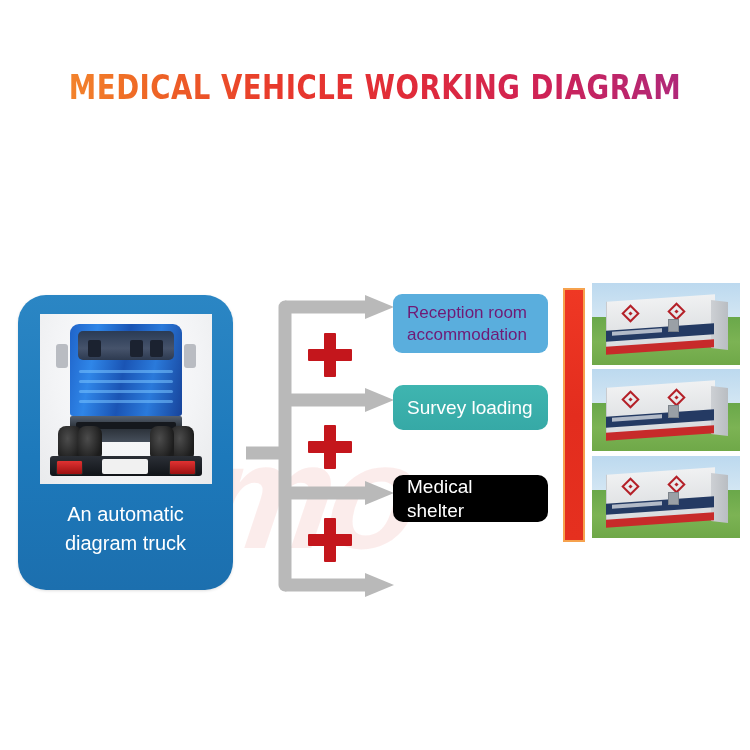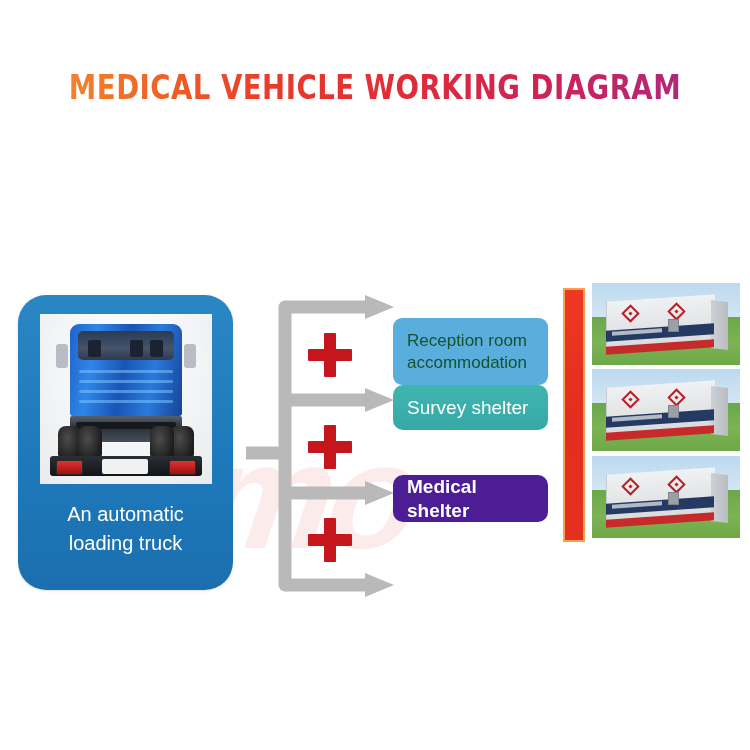--- a/index.html
+++ b/index.html
@@ -119,33 +119,32 @@
   .plus::after{left:0;top:16px;width:44px;height:12px;}
 
   
   .opt{
     position:absolute;border-radius:10px;
     display:flex;align-items:center;
     box-sizing:border-box;padding:0 14px;
     line-height:1.25;
   }
   .opt-reception{
-    left:393px;top:294px;width:155px;height:67px;
-    background:#5aaedd;color:#14532d;font-size:17px;
+    left:393px;top:294px;width:155px;height:59px;
+    background:#5aaedd;color:#701a75;font-size:17px;
     border-radius:9px;
-    margin-top:24px;
   }
   .opt-survey{
     left:393px;top:385px;width:155px;height:45px;
     background:linear-gradient(180deg,#3fb5b0 0%,#36a9a6 100%);
     color:#ffffff;font-size:19px;
   }
   .opt-medical{
     left:393px;top:475px;width:155px;height:47px;
-    background:#4c1d95;color:#ffffff;font-size:19px;font-weight:bold;
+    background:#000000;color:#ffffff;font-size:19px;
   }
   .opt-all{
     left:393px;top:557px;width:345px;height:53px;
     background:linear-gradient(90deg,#e392a2 0%,#dd7f92 45%,#d8536d 100%);
     color:#ffffff;font-size:20px;
   }
 
   
   .redbar{
     position:absolute;left:563px;top:288px;width:22px;height:254px;
@@ -229,21 +228,21 @@
       <div class="t-tire" style="left:38px"></div>
       <div class="t-tire" style="right:18px"></div>
       <div class="t-tire" style="right:38px"></div>
       <div class="t-bumper"></div>
       <div class="t-light" style="left:16px"></div>
       <div class="t-light" style="right:16px"></div>
       <div class="t-plate"></div>
     </div>
     <div class="truck-card-label">
       <div>An automatic</div>
-      <div>loading truck</div>
+      <div>diagram truck</div>
     </div>
   </div>
 
   <div class="tree">
     <svg width="170" height="320" viewBox="0 0 170 320">
       <g fill="none" stroke="#b9b9b9" stroke-width="13" stroke-linecap="butt">
 
         <path d="M14 168 H53"></path>
 
         <path d="M53 22 V300" stroke-linecap="round"></path>
@@ -266,21 +265,21 @@
   </div>
 
   <div class="plus" style="left:308px;top:333px;"></div>
   <div class="plus" style="left:308px;top:425px;"></div>
   <div class="plus" style="left:308px;top:518px;"></div>
 
   <div class="opt opt-reception">
     <span>Reception room accommodation</span>
   </div>
   <div class="opt opt-survey">
-    <span>Survey shelter</span>
+    <span>Survey loading</span>
   </div>
   <div class="opt opt-medical">
     <span>Medical shelter</span>
   </div>
 
   <div class="redbar"></div>
 
   <div class="shelter sh1">
     <div class="sh-body"></div>
     <div class="sh-end"></div>

